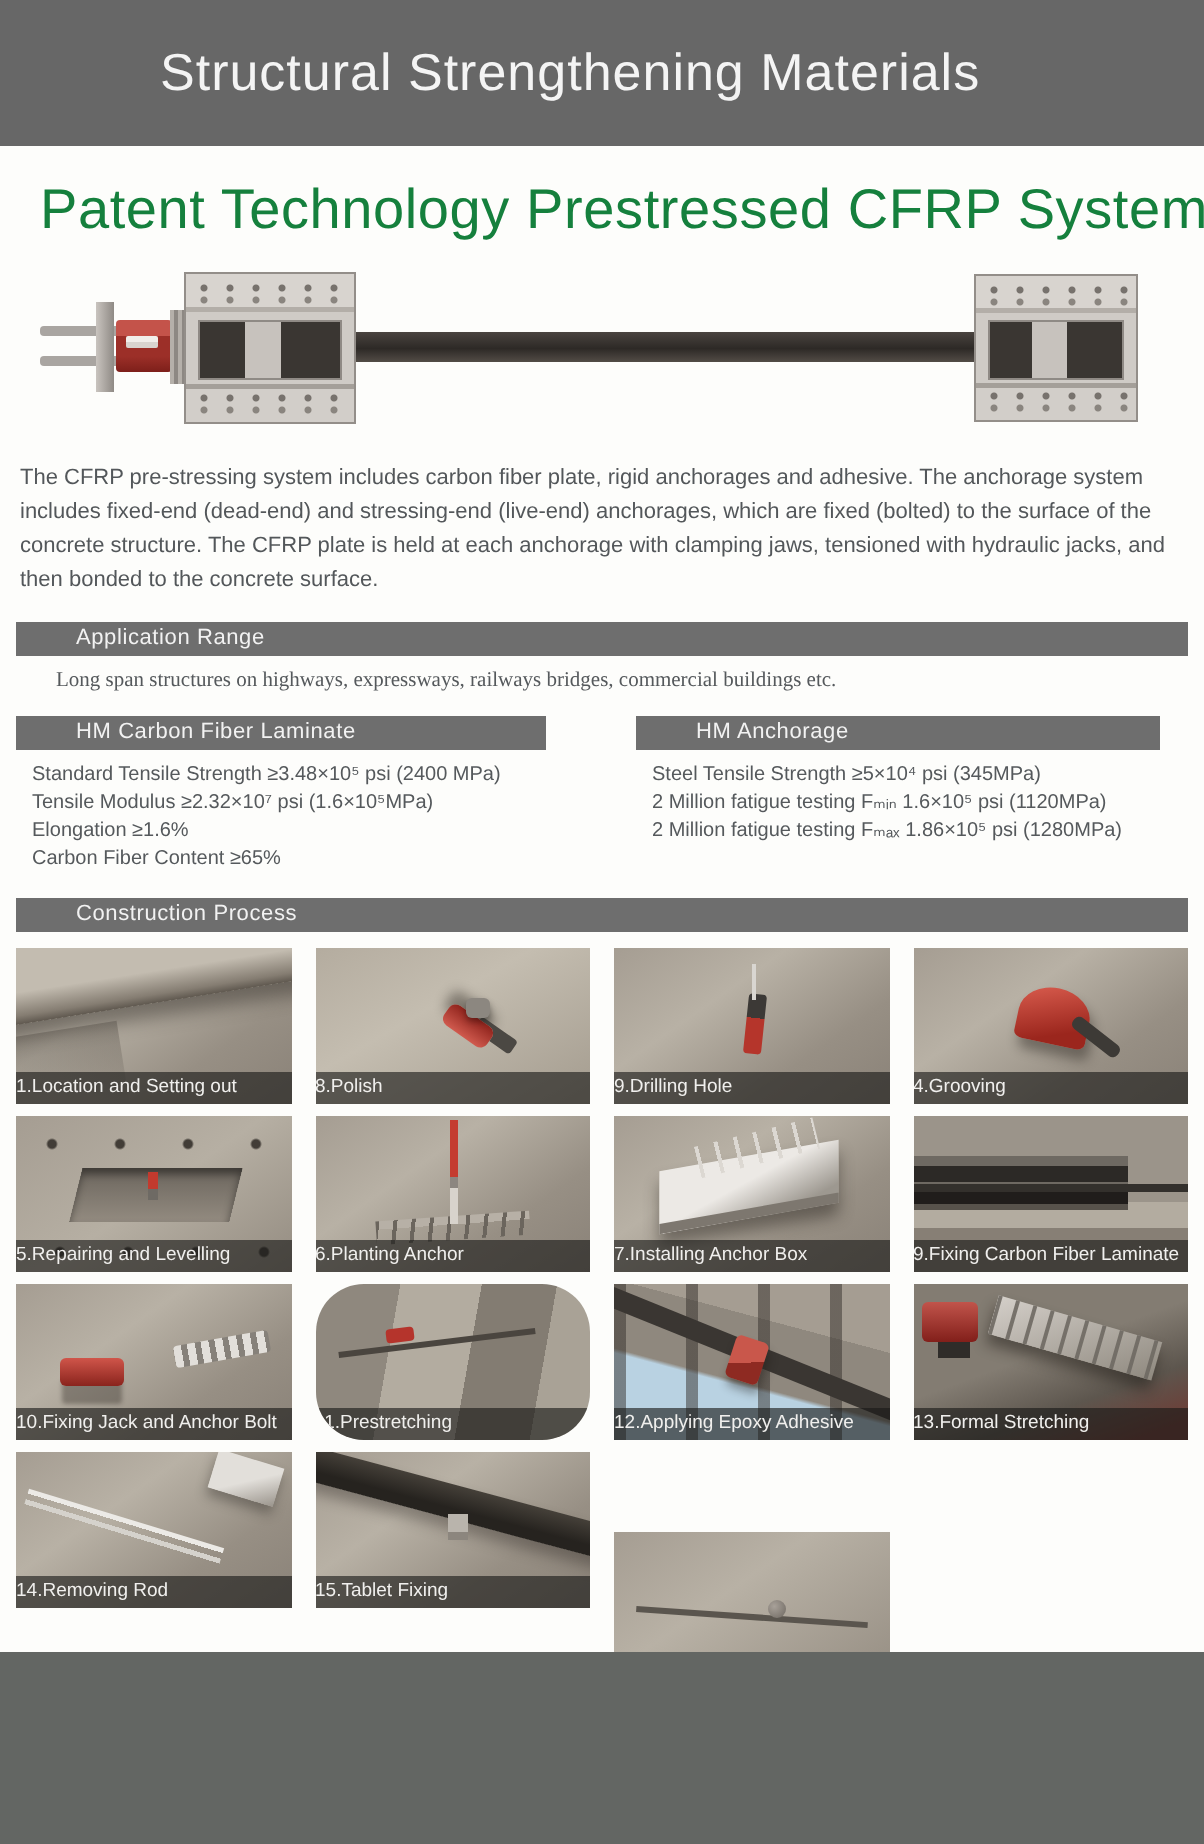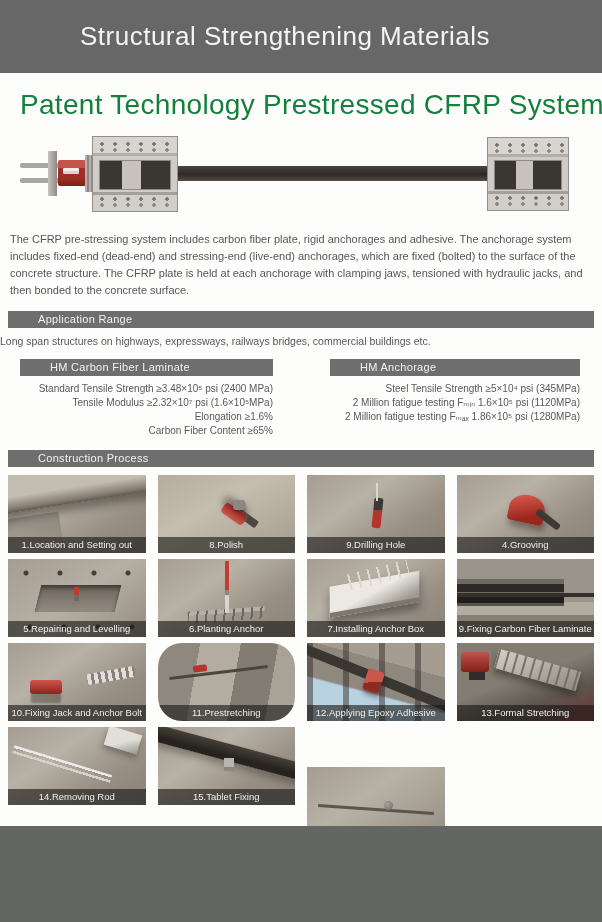--- a/index.html
+++ b/index.html
@@ -69,46 +69,46 @@
   
   .intro {
     margin:12px 14px 0 10px;
     font-size:11px; line-height:17px; color:#53575a;
   }
 
   
   .bar {
     background:#6e6e6e; color:#f2f2f2;
     font-size:11px; letter-spacing:.3px;
-    padding:2px 0 3px 30px; height:17px; line-height:12px;margin-left:12px;
+    padding:2px 0 3px 30px; height:17px; line-height:12px;
   }
   .bar-full { margin:12px 8px 0 8px; }
-  .app-text { margin:7px 8px 0 0; font-size:10.5px; color:#55595c; }
+  .app-text { margin:7px 8px 0 28px; font-size:10.5px; color:#55595c;font-family:Liberation Serif, serif; }
 
   .spec-cols { display:flex; margin:12px 8px 0 8px; }
   .spec-col-left  { width:265px; }
   .spec-col-right { width:262px; margin-left:45px; }
   .spec-lines { margin:6px 0 0 8px; font-size:10px; line-height:14px; color:#55595c; }
-  .spec-lines div { white-space:nowrap;text-align:right; }
+  .spec-lines div { white-space:nowrap; }
 
   
   .grid {
     margin:8px 8px 0 8px;
     display:grid; grid-template-columns:repeat(4,1fr);
     column-gap:12px; row-gap:6px;
   }
   .thumb {
     position:relative; height:78px; overflow:hidden;
     background:linear-gradient(145deg,#a59d92 0%,#b8b1a5 35%,#978f84 70%,#8a8278 100%);
   }
   .thumb::before, .thumb::after { content:""; position:absolute; }
   .cap {
     position:absolute; left:0; right:0; bottom:0; height:16px; z-index:3;
     background:rgba(25,24,22,.62); color:#f0efed;
-    font-size:9.5px; line-height:16px; text-align:center;
+    font-size:9.5px; line-height:16px; 
     white-space:nowrap; overflow:hidden;
   }
 
   
   .t1::before { top:-34%; left:-12%; width:135%; height:68%;
     background:linear-gradient(180deg,#c3bcb0 0 70%,#857d72 92%,#5f584f);
     transform:rotate(-9deg); box-shadow:0 7px 9px rgba(40,35,30,.45); }
   .t1::after { left:-6%; bottom:-8%; width:45%; height:55%;
     background:linear-gradient(180deg,rgba(70,64,57,.35),rgba(70,64,57,0)); transform:rotate(-9deg); }
   

